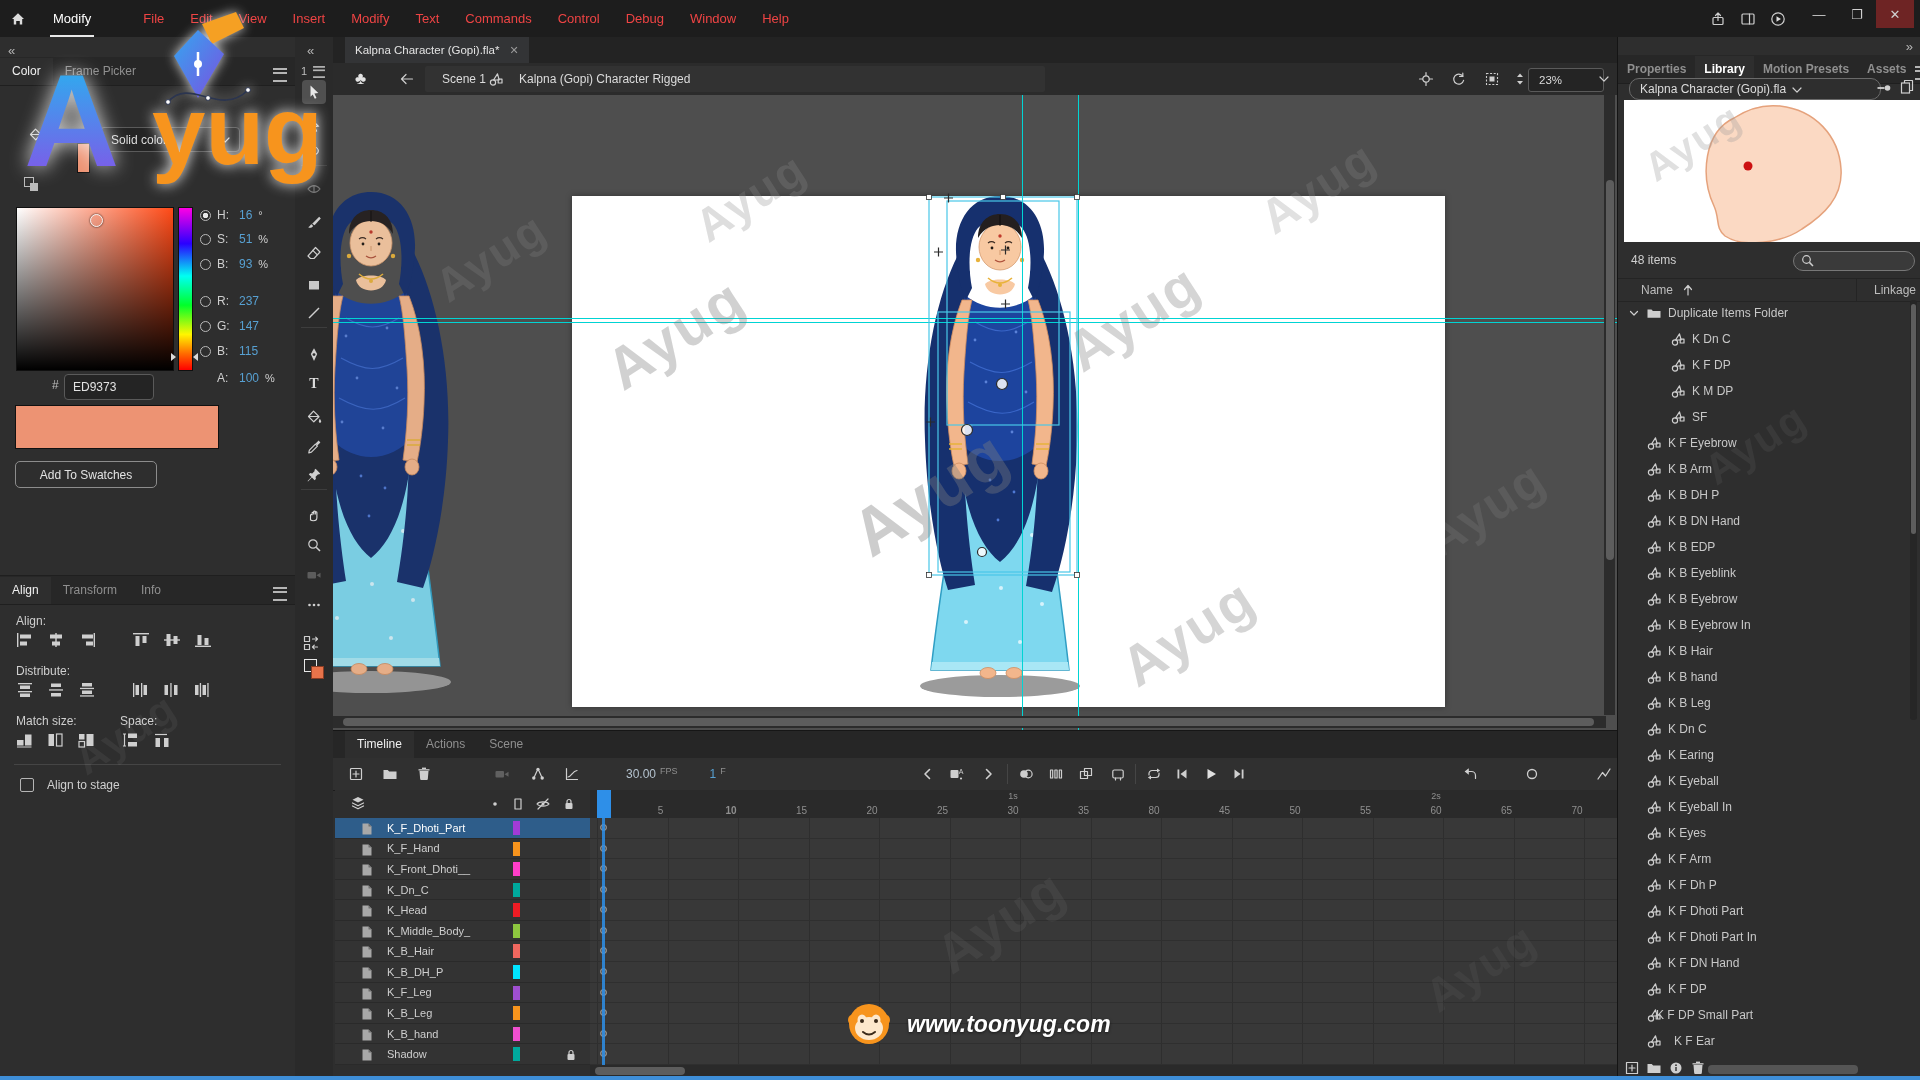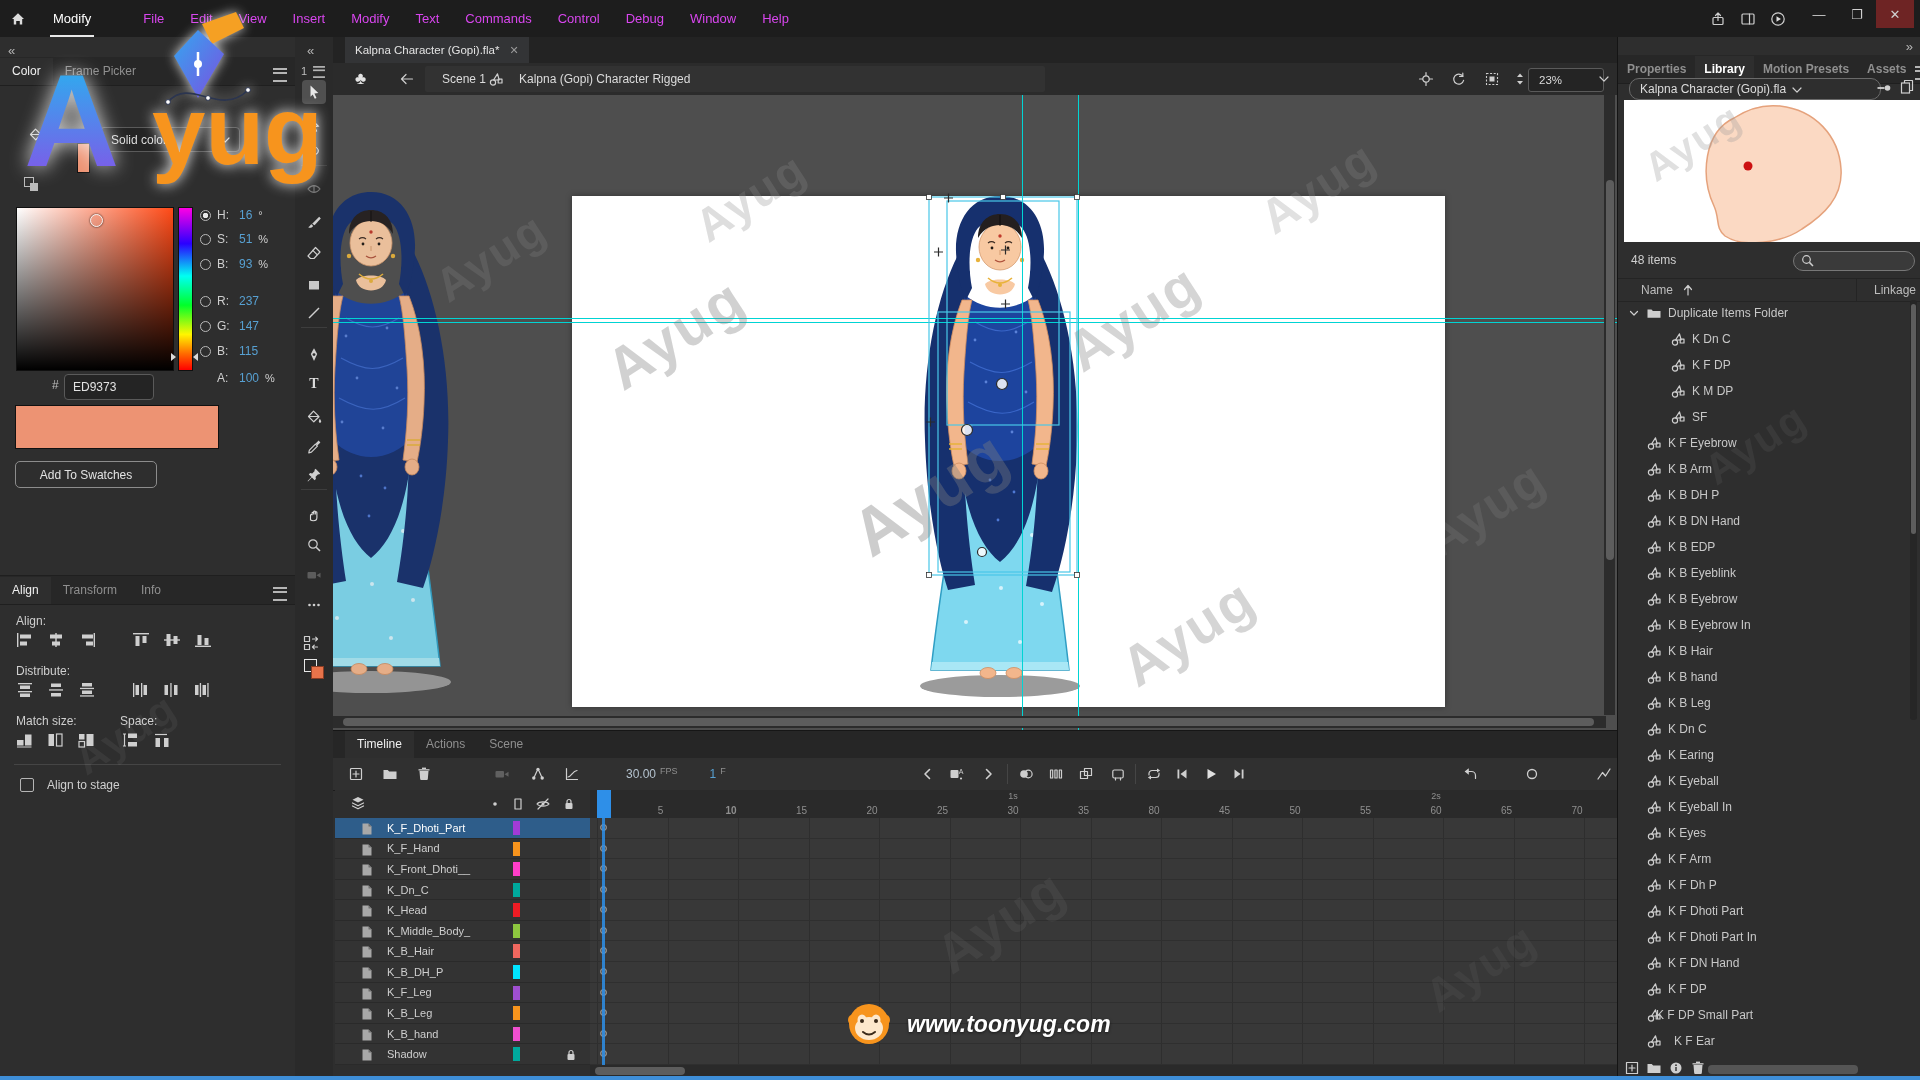--- a/index.html
+++ b/index.html
@@ -7,21 +7,21 @@
        font-family:"Liberation Sans",sans-serif;color:#d6d6d6;font-size:12px;
        -webkit-font-smoothing:antialiased;}
   .abs{position:absolute;}
   .ic{display:inline-block;vertical-align:middle;}
   svg.ic{width:16px;height:16px;}
   .dim{opacity:.45;}
   
   #menubar{position:absolute;left:0;top:0;width:1920px;height:37px;background:#1d1d1d;
            border-bottom:1px solid #141414;display:flex;align-items:center;}
   #menus{display:flex;align-items:center;height:100%;}
-  .menu-item{padding:0 13px;height:100%;display:flex;align-items:center;color:#d946ef;font-size:13px;cursor:default;}
+  .menu-item{padding:0 13px;height:100%;display:flex;align-items:center;color:#ef4444;font-size:13px;cursor:default;}
   .menu-item.app{position:relative;margin:0 26px 0 10px;color:#fff;}
   .menu-item.app::after{content:"";position:absolute;left:10px;right:10px;bottom:0;height:2px;background:#e8e8e8;}
   #menubar-right{margin-left:auto;display:flex;align-items:center;gap:14px;padding-right:6px;height:100%;}
   #win-controls{display:flex;height:28px;align-self:flex-start;}
   .winbtn{width:38px;height:28px;display:flex;align-items:center;justify-content:center;color:#cfcfcf;font-size:13px;}
   .winbtn.close{background:#6e2424;}
   
   #leftdock{position:absolute;left:0;top:37px;width:295px;height:1043px;background:#2e2e2e;border-right:1px solid #1a1a1a;}
   .panel-collapse{position:absolute;left:8px;top:6px;color:#b5b5b5;font-size:13px;}
   .ptabs{position:absolute;left:0;top:20px;right:0;height:28px;display:flex;align-items:flex-end;background:#272727;border-bottom:1px solid #1f1f1f;}

